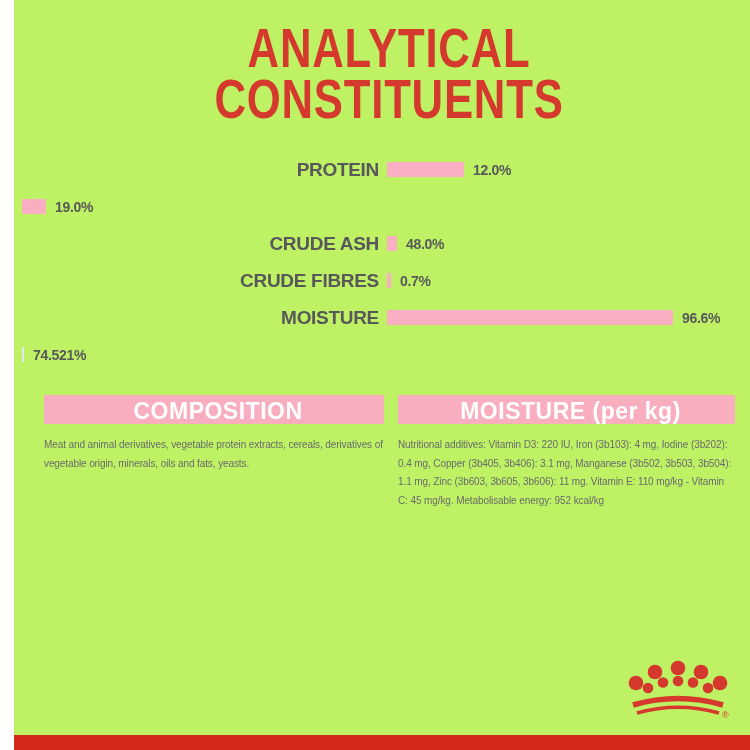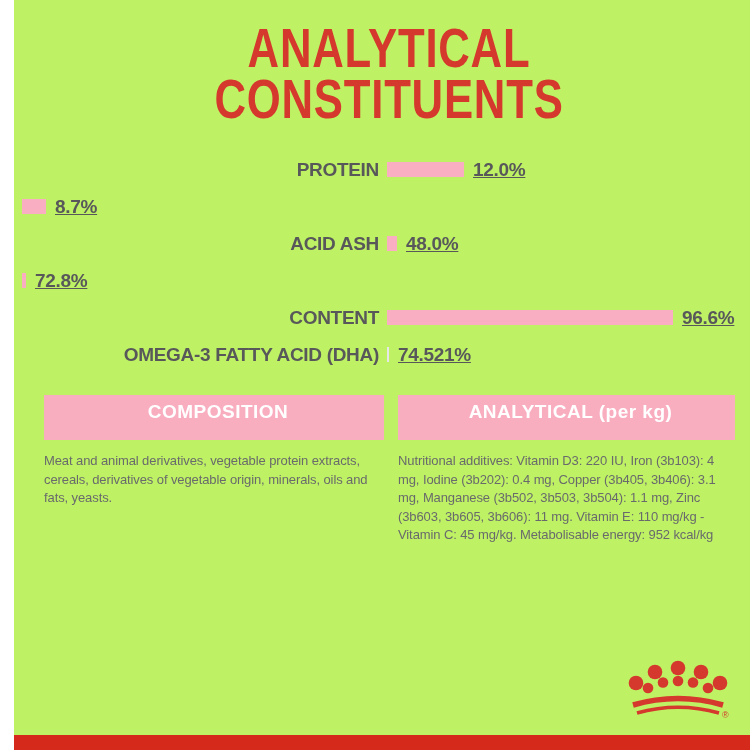--- a/index.html
+++ b/index.html
@@ -52,48 +52,47 @@
     white-space: nowrap;
   }
   .c-bar {
     height: 15px;
     margin-left: 8px;
     flex: 0 0 auto;
   }
   .c-value {
     margin-left: 9px;
     font-weight: 700;
-    font-size: 19px;
+    font-size: 14px;
     letter-spacing: -0.3px;
     color: #58585B;
     white-space: nowrap;
-    text-decoration: underline;
   }
 
   
   .section {
     position: absolute;
     top: 395px;
   }
   .section.left  { left: 30px;  width: 340px; }
   .section.right { left: 384px; width: 337px; }
   .sec-header {
-    height: 45px;
+    height: 29px;
     line-height: 33px;
     text-align: center;
     color: #ffffff;
     font-weight: 700;
-    font-size: 19px;
+    font-size: 23px;
     letter-spacing: 0.5px;
     margin-bottom: 12px;
     padding-left: 8px;
   }
   .sec-body {
     color: #696A6C;
-    font-size: 13px;
+    font-size: 10px;
     line-height: 18.5px;
     letter-spacing: -0.1px;
   }
 
   
   .crown {
     position: absolute;
     left: 612px;
     top: 656px;
     width: 112px;
@@ -121,54 +120,54 @@
 
   <div class="chart">
     <div class="crow">
       <div class="c-label">PROTEIN</div>
       <div class="c-bar" style="width: 77px; background: rgb(249, 175, 193);"></div>
       <div class="c-value">12.0%</div>
     </div>
 
     <div class="crow">
       <div class="c-bar" style="width: 24px; background: rgb(249, 175, 193);"></div>
-      <div class="c-value">8.7%</div>
+      <div class="c-value">19.0%</div>
     </div>
 
     <div class="crow">
-      <div class="c-label">ACID ASH</div>
+      <div class="c-label">CRUDE ASH</div>
       <div class="c-bar" style="width: 10px; background: rgb(249, 175, 193);"></div>
       <div class="c-value">48.0%</div>
     </div>
 
     <div class="crow">
+      <div class="c-label">CRUDE FIBRES</div>
       <div class="c-bar" style="width: 4px; background: rgb(249, 175, 193);"></div>
-      <div class="c-value">72.8%</div>
+      <div class="c-value">0.7%</div>
     </div>
 
     <div class="crow">
-      <div class="c-label">CONTENT</div>
+      <div class="c-label">MOISTURE</div>
       <div class="c-bar" style="width: 286px; background: rgb(249, 175, 193);"></div>
       <div class="c-value">96.6%</div>
     </div>
 
     <div class="crow">
-      <div class="c-label">OMEGA-3 FATTY ACID (DHA)</div>
       <div class="c-bar" style="width: 2px; background: rgb(230, 231, 232);"></div>
       <div class="c-value">74.521%</div>
     </div>
   </div>
 
   <div class="section left">
     <div class="sec-header" style="background: rgb(249, 174, 192);">COMPOSITION</div>
     <div class="sec-body">Meat and animal derivatives, vegetable protein extracts, cereals, derivatives of vegetable origin, minerals, oils and fats, yeasts.</div>
   </div>
 
   <div class="section right">
-    <div class="sec-header" style="background: rgb(249, 174, 192);">ANALYTICAL (per kg)</div>
+    <div class="sec-header" style="background: rgb(249, 174, 192);">MOISTURE (per kg)</div>
     <div class="sec-body">Nutritional additives: Vitamin D3: 220 IU, Iron (3b103): 4 mg, Iodine (3b202): 0.4 mg, Copper (3b405, 3b406): 3.1 mg, Manganese (3b502, 3b503, 3b504): 1.1 mg, Zinc (3b603, 3b605, 3b606): 11 mg. Vitamin E: 110 mg/kg - Vitamin C: 45 mg/kg. Metabolisable energy: 952 kcal/kg</div>
   </div>
 
   <svg class="crown" viewBox="0 0 112 72" xmlns="http://www.w3.org/2000/svg">
     <g fill="#D5382C">
       <circle cx="10" cy="27" r="7.3"></circle>
       <circle cx="29" cy="16" r="7.3"></circle>
       <circle cx="52" cy="12" r="7.3"></circle>
       <circle cx="75" cy="16" r="7.3"></circle>
       <circle cx="94" cy="27" r="7.3"></circle>

